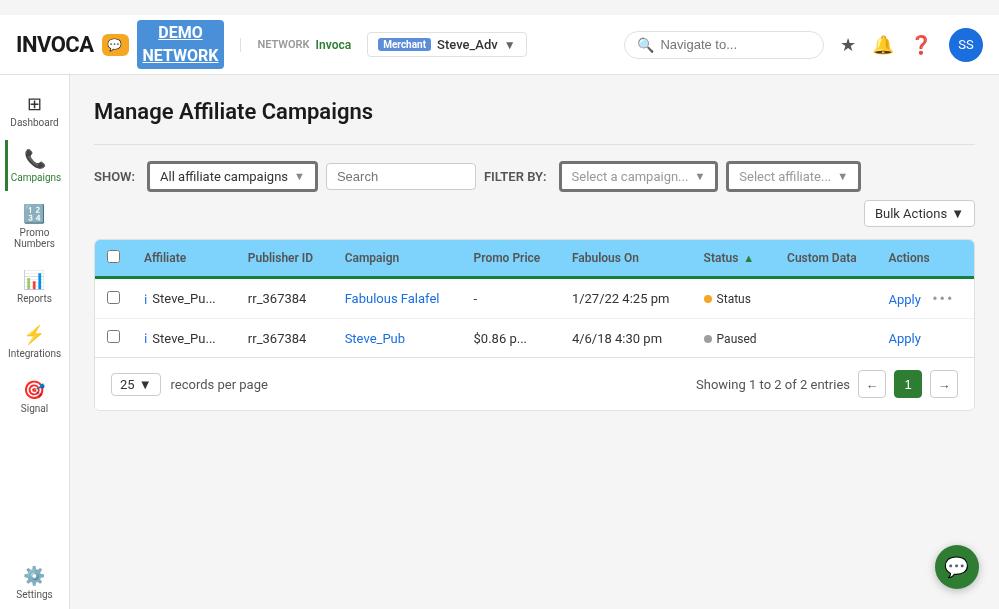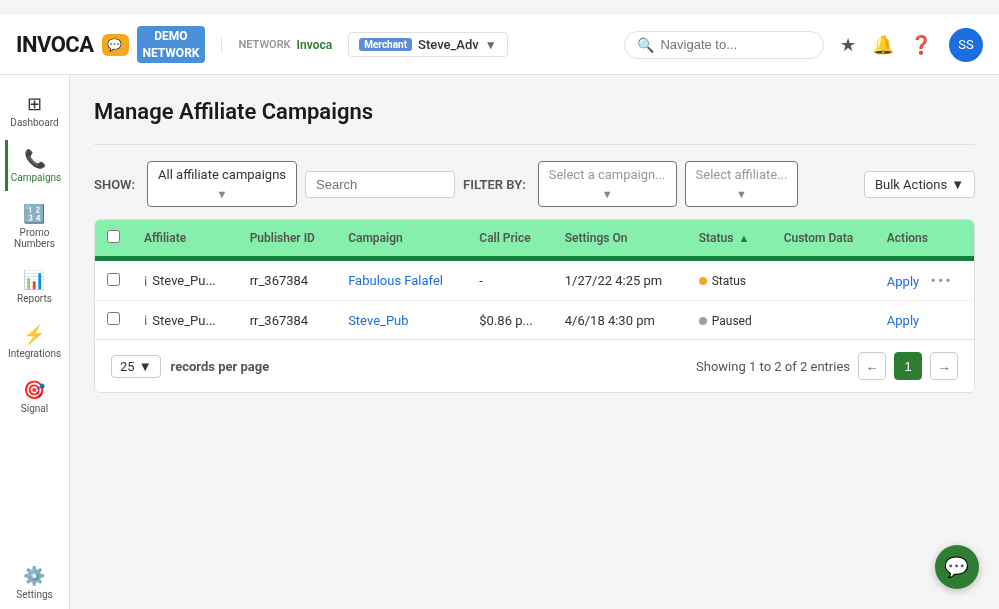--- a/index.html
+++ b/index.html
@@ -6,21 +6,21 @@
     body { font-family: -apple-system, BlinkMacSystemFont, 'Segoe UI', Roboto, sans-serif; font-size: 13px; color: #333; background: #f5f5f5; }
 
     
     .top-nav {
       display: flex; align-items: center; background: #fff;
       border-bottom: 1px solid #e0e0e0; height: 60px; padding: 0 16px; gap: 16px; margin-top: 15px;
     }
     .logo-area { display: flex; align-items: center; gap: 8px; }
     .logo-text { font-size: 22px; font-weight: 700; color: #1a1a1a; letter-spacing: -0.5px; }
     .logo-icon { background: #f5a623; border-radius: 6px; padding: 4px 6px; color: white; font-size: 12px; font-weight: bold; }
-    .demo-badge { background: #4a90d9; color: white; font-size: 12px; font-weight: bold; border-radius: 4px; padding: 2px 6px; line-height: 1.4; text-align: center; }
+    .demo-badge { background: #4a90d9; color: white; font-size: 16px; font-weight: bold; border-radius: 4px; padding: 2px 6px; line-height: 1.4; text-align: center; text-decoration: underline; }
     .network-area { display: flex; align-items: center; gap: 6px; font-size: 12px; color: #666; border-left: 1px solid #e0e0e0; padding-left: 16px; }
     .network-label { font-weight: 600; color: #999; font-size: 11px; text-transform: uppercase; }
     .network-name { color: #2e7d32; font-weight: 600; }
     .merchant-selector { display: flex; align-items: center; gap: 6px; border: 1px solid #e0e0e0; border-radius: 4px; padding: 4px 10px; background: #fff; cursor: pointer; }
     .merchant-tag { background: #5b8dd9; color: white; font-size: 10px; font-weight: bold; border-radius: 3px; padding: 1px 5px; }
     .merchant-name { font-size: 13px; font-weight: 500; }
     .merchant-chevron { color: #666; font-size: 12px; }
     .nav-right { margin-left: auto; display: flex; align-items: center; gap: 16px; }
     .search-bar { display: flex; align-items: center; border: 1px solid #e0e0e0; border-radius: 20px; padding: 5px 12px; gap: 6px; width: 200px; }
     .search-bar input { border: none; outline: none; font-size: 13px; color: #666; width: 100%; background: transparent; }
@@ -40,52 +40,52 @@
     .sidebar-item.active .s-icon { color: #2e7d32; }
     .sidebar-bottom { margin-top: auto; margin-bottom: 16px; }
 
     
     .main-content { flex: 1; padding: 24px; overflow-y: auto; }
     .page-title { font-size: 22px; font-weight: 600; color: #1a1a1a; margin-bottom: 20px; }
 
     
     .filter-bar { display: flex; align-items: center; gap: 8px; margin-bottom: 12px; flex-wrap: wrap; }
     .filter-label { font-size: 13px; font-weight: 600; color: #555; margin-right: 4px; }
-    .filter-select { display: flex; align-items: center; border: 1px solid #737373; border-radius: 4px; padding: 5px 10px; background: #fff; cursor: pointer; gap: 6px; font-size: 13px; color: #333; flex-direction: column; }
+    .filter-select { display: flex; align-items: center; border: 3px solid #737373; border-radius: 4px; padding: 5px 10px; background: #fff; cursor: pointer; gap: 6px; font-size: 13px; color: #333; }
     .filter-select .chev { color: #888; font-size: 11px; }
     .search-input { display: flex; align-items: center; border: 1px solid #ccc; border-radius: 4px; padding: 5px 10px; background: #fff; width: 150px; }
     .search-input input { border: none; outline: none; font-size: 13px; color: #555; width: 100%; }
     .bulk-actions-btn { margin-left: auto; display: flex; align-items: center; gap: 4px; border: 1px solid #ccc; border-radius: 4px; padding: 5px 10px; background: #fff; cursor: pointer; font-size: 13px; color: #333; }
 
     
     .table-container { background: #fff; border: 1px solid #e0e0e0; border-radius: 6px; overflow: hidden; }
     .no-selected-bar { padding: 10px 16px; border-bottom: 1px solid #e0e0e0; display: flex; justify-content: space-between; align-items: center; }
     .no-selected-text { font-size: 13px; color: #555; }
     .edit-columns-link { font-size: 13px; color: #1a6edd; cursor: pointer; }
     table { width: 100%; border-collapse: collapse; }
-    thead th { background: #86efac; padding: 10px 12px; text-align: left; font-size: 12px; font-weight: 600; color: #555; border-bottom: 5px solid #15803d; white-space: nowrap; }
+    thead th { background: #7dd3fc; padding: 10px 12px; text-align: left; font-size: 12px; font-weight: 600; color: #555; border-bottom: 3px solid #15803d; white-space: nowrap; }
     thead th.sortable { cursor: pointer; }
     tbody td { padding: 10px 12px; font-size: 13px; color: #333; border-bottom: 1px solid #f0f0f0; vertical-align: middle; }
     tbody tr:last-child td { border-bottom: none; }
     .checkbox-cell { width: 30px; }
     .affiliate-cell { display: flex; align-items: center; gap: 5px; }
     .info-icon { color: #1a6edd; font-size: 13px; cursor: pointer; }
     .campaign-link { color: #1a6edd; text-decoration: none; cursor: pointer; }
     .status-badge { display: inline-flex; align-items: center; gap: 5px; font-size: 12px; }
     .status-dot { width: 8px; height: 8px; border-radius: 50%; }
     .status-dot.applied { background: #f5a623; }
     .status-dot.paused { background: #9e9e9e; }
     .apply-link { color: #1a6edd; cursor: pointer; font-size: 13px; margin-top: 41px; }
     .more-btn { color: #999; font-size: 16px; cursor: pointer; letter-spacing: 2px; }
     .sort-arrow { color: #2e7d32; font-size: 11px; margin-left: 2px; }
 
     
     .pagination-bar { display: flex; align-items: center; gap: 10px; padding: 12px 16px; background: #fff; border-top: 1px solid #e0e0e0; }
     .page-size-select { display: flex; align-items: center; border: 1px solid #ccc; border-radius: 4px; padding: 3px 8px; background: #fff; cursor: pointer; gap: 4px; font-size: 13px; }
-    .records-label { font-size: 13px; color: #555; font-weight: bold; }
+    .records-label { font-size: 13px; color: #555; }
     .pagination-right { margin-left: auto; display: flex; align-items: center; gap: 8px; }
     .page-info { font-size: 13px; color: #555; }
     .page-nav-btn { width: 28px; height: 28px; border: 1px solid #ccc; border-radius: 4px; background: #fff; cursor: pointer; display: flex; align-items: center; justify-content: center; font-size: 13px; color: #555; }
     .page-nav-btn.active { background: #2e7d32; color: white; border-color: #2e7d32; }
     .page-nav-btn:disabled { opacity: 0.4; cursor: default; }
 
     
     .chat-bubble { position: fixed; bottom: 20px; right: 20px; width: 44px; height: 44px; background: #2e7d32; border-radius: 50%; display: flex; align-items: center; justify-content: center; cursor: pointer; color: white; font-size: 20px; box-shadow: 0 2px 8px rgba(0,0,0,0.25); }
 
     .divider { border: none; border-top: 1px solid #e0e0e0; margin: 0 0 16px 0; }
@@ -192,22 +192,22 @@
     <div class="table-container">
       <table>
         <thead>
           <tr>
             <th class="checkbox-cell">
               <input type="checkbox" style="">
             </th>
             <th>Affiliate</th>
             <th>Publisher ID</th>
             <th>Campaign</th>
-            <th>Call Price</th>
-            <th class="sortable">Settings On</th>
+            <th>Promo Price</th>
+            <th class="sortable">Fabulous On</th>
             <th class="sortable">Status <span class="sort-arrow">▲</span></th>
             <th>Custom Data</th>
             <th>Actions</th>
           </tr>
         </thead>
         <tbody id="table-body">
         <tr>
     <td class="checkbox-cell">
       <input type="checkbox" style="">
     </td>

